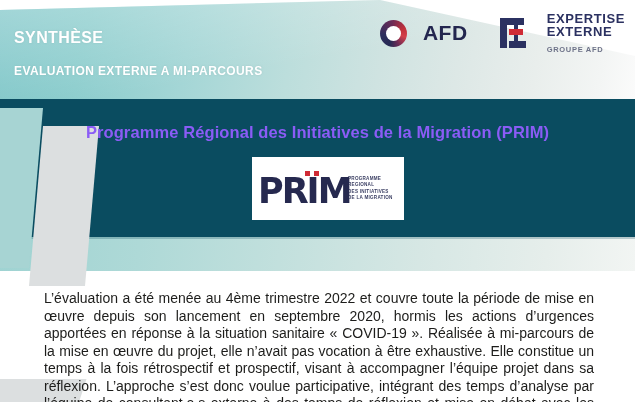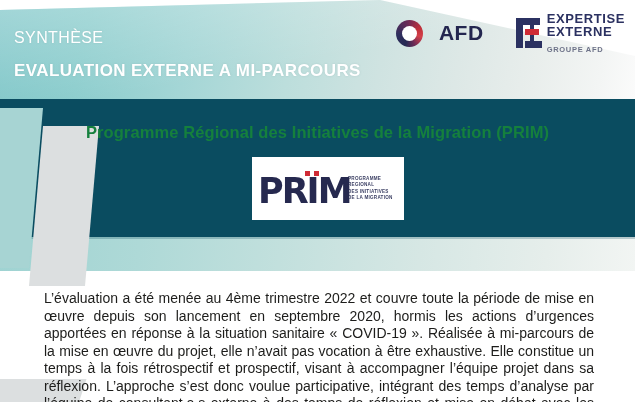--- a/index.html
+++ b/index.html
@@ -60,26 +60,26 @@
   }
   .banner-text {
     position: absolute;
     left: 14px;
     top: 28px;
     color: #ffffff;
     letter-spacing: 0.4px;
   }
   .banner-line1 {
     font-size: 16px;
-    font-weight: 400;
+    font-weight: 700;
     line-height: 20px;
     text-shadow: 0 0 2px rgba(120,160,160,0.35);
   }
   .banner-line2 {
-    font-size: 17px;
+    font-size: 12px;
     font-weight: 700;
     line-height: 22px;
     margin-top: 12px;
     text-shadow: 0 0 2px rgba(120,160,160,0.35);
   }
 
   
   .logo-row {
     position: absolute;
     top: 8px;
@@ -112,21 +112,21 @@
   .afd-word {
     font-size: 21px;
     font-weight: 700;
     color: #23264f;
     letter-spacing: 0.5px;
   }
 
   .ef-logo {
     display: flex;
     align-items: center;
-    gap: 4px;
+    gap: 20px;
   }
   .ef-mark {
     position: relative;
     width: 27px;
     height: 30px;
   }
   .ef-mark .bar-v {
     position: absolute;
     left: 0; top: 0;
     width: 7px; height: 30px;
@@ -232,21 +232,21 @@
     background: #dcdfe0;
     transform: skewX(-18deg);
   }
 
   .band-title {
     position: absolute;
     left: 0;
     top: 123px;
     width: 635px;
     text-align: center;
-    color: #15803d;
+    color: #8b5cf6;
     font-size: 16.5px;
     font-weight: 700;
     letter-spacing: 0.1px;
   }
 
   
   .prim-card {
     position: absolute;
     left: 252px;
     top: 157px;

